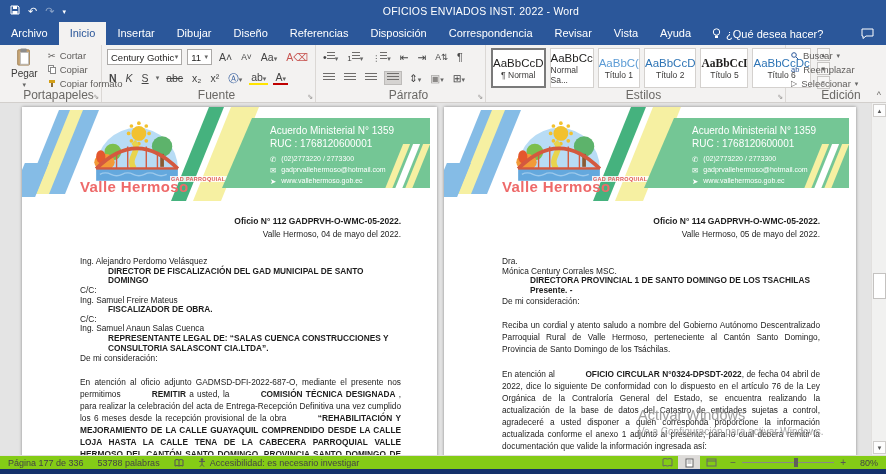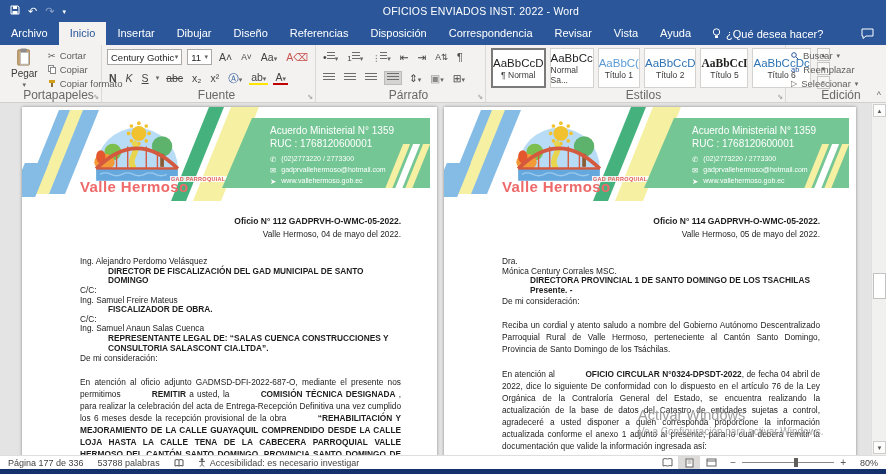--- a/index.html
+++ b/index.html
@@ -90,21 +90,21 @@
   .watermark { position:absolute; left:638px; top:304px; color:#9e9e9e; pointer-events:none; }
   .wm1 { font-size:14.5px; }
   .wm2 { font-size:10px; margin-top:3px; color:#a6a6a6; }
 
   
   .vscroll { position:absolute; right:0; top:0; bottom:0; width:15px; background:#f1f1f0; border-left:1px solid #e2e0de; }
   .varrow { position:absolute; left:1px; width:13px; height:13px; background:#fdfdfd; border:1px solid #cfcdcb; font-size:6px; color:#555; display:flex; align-items:center; justify-content:center; cursor:pointer; }
   .vthumb { position:absolute; left:1px; top:170px; width:13px; height:26px; background:#fff; border:1px solid #c4c2c0; cursor:grab; }
 
   
-  .statusbar { height:14px; background:#ffffff; border-top:1px solid #e0deDC; display:flex; align-items:center; font-size:9px; color:#444; padding:0 8px; flex:0 0 auto; }
+  .statusbar { height:14px; background:#84cc16; border-top:1px solid #e0deDC; display:flex; align-items:center; font-size:9px; color:#444; padding:0 8px; flex:0 0 auto; }
   .sb-item { margin-right:14px; display:flex; align-items:center; gap:4px; cursor:pointer; white-space:nowrap; }
   .sb-spacer { flex:1; }
   .viewbtn { width:22px; height:13px; display:flex; align-items:center; justify-content:center; cursor:pointer; }
   .viewbtn.sel { background:#dddbd9; }
   .zoomctl { display:flex; align-items:center; gap:6px; margin-left:8px; }
   .ztrack { width:92px; height:1px; background:#8a8886; position:relative; }
   .zthumb { position:absolute; left:52px; top:-4px; width:4px; height:9px; background:#605e5c; cursor:grab; }
   .zsign { font-size:10px; color:#555; cursor:pointer; }
   .zpct { width:26px; text-align:right; cursor:pointer; }
 

